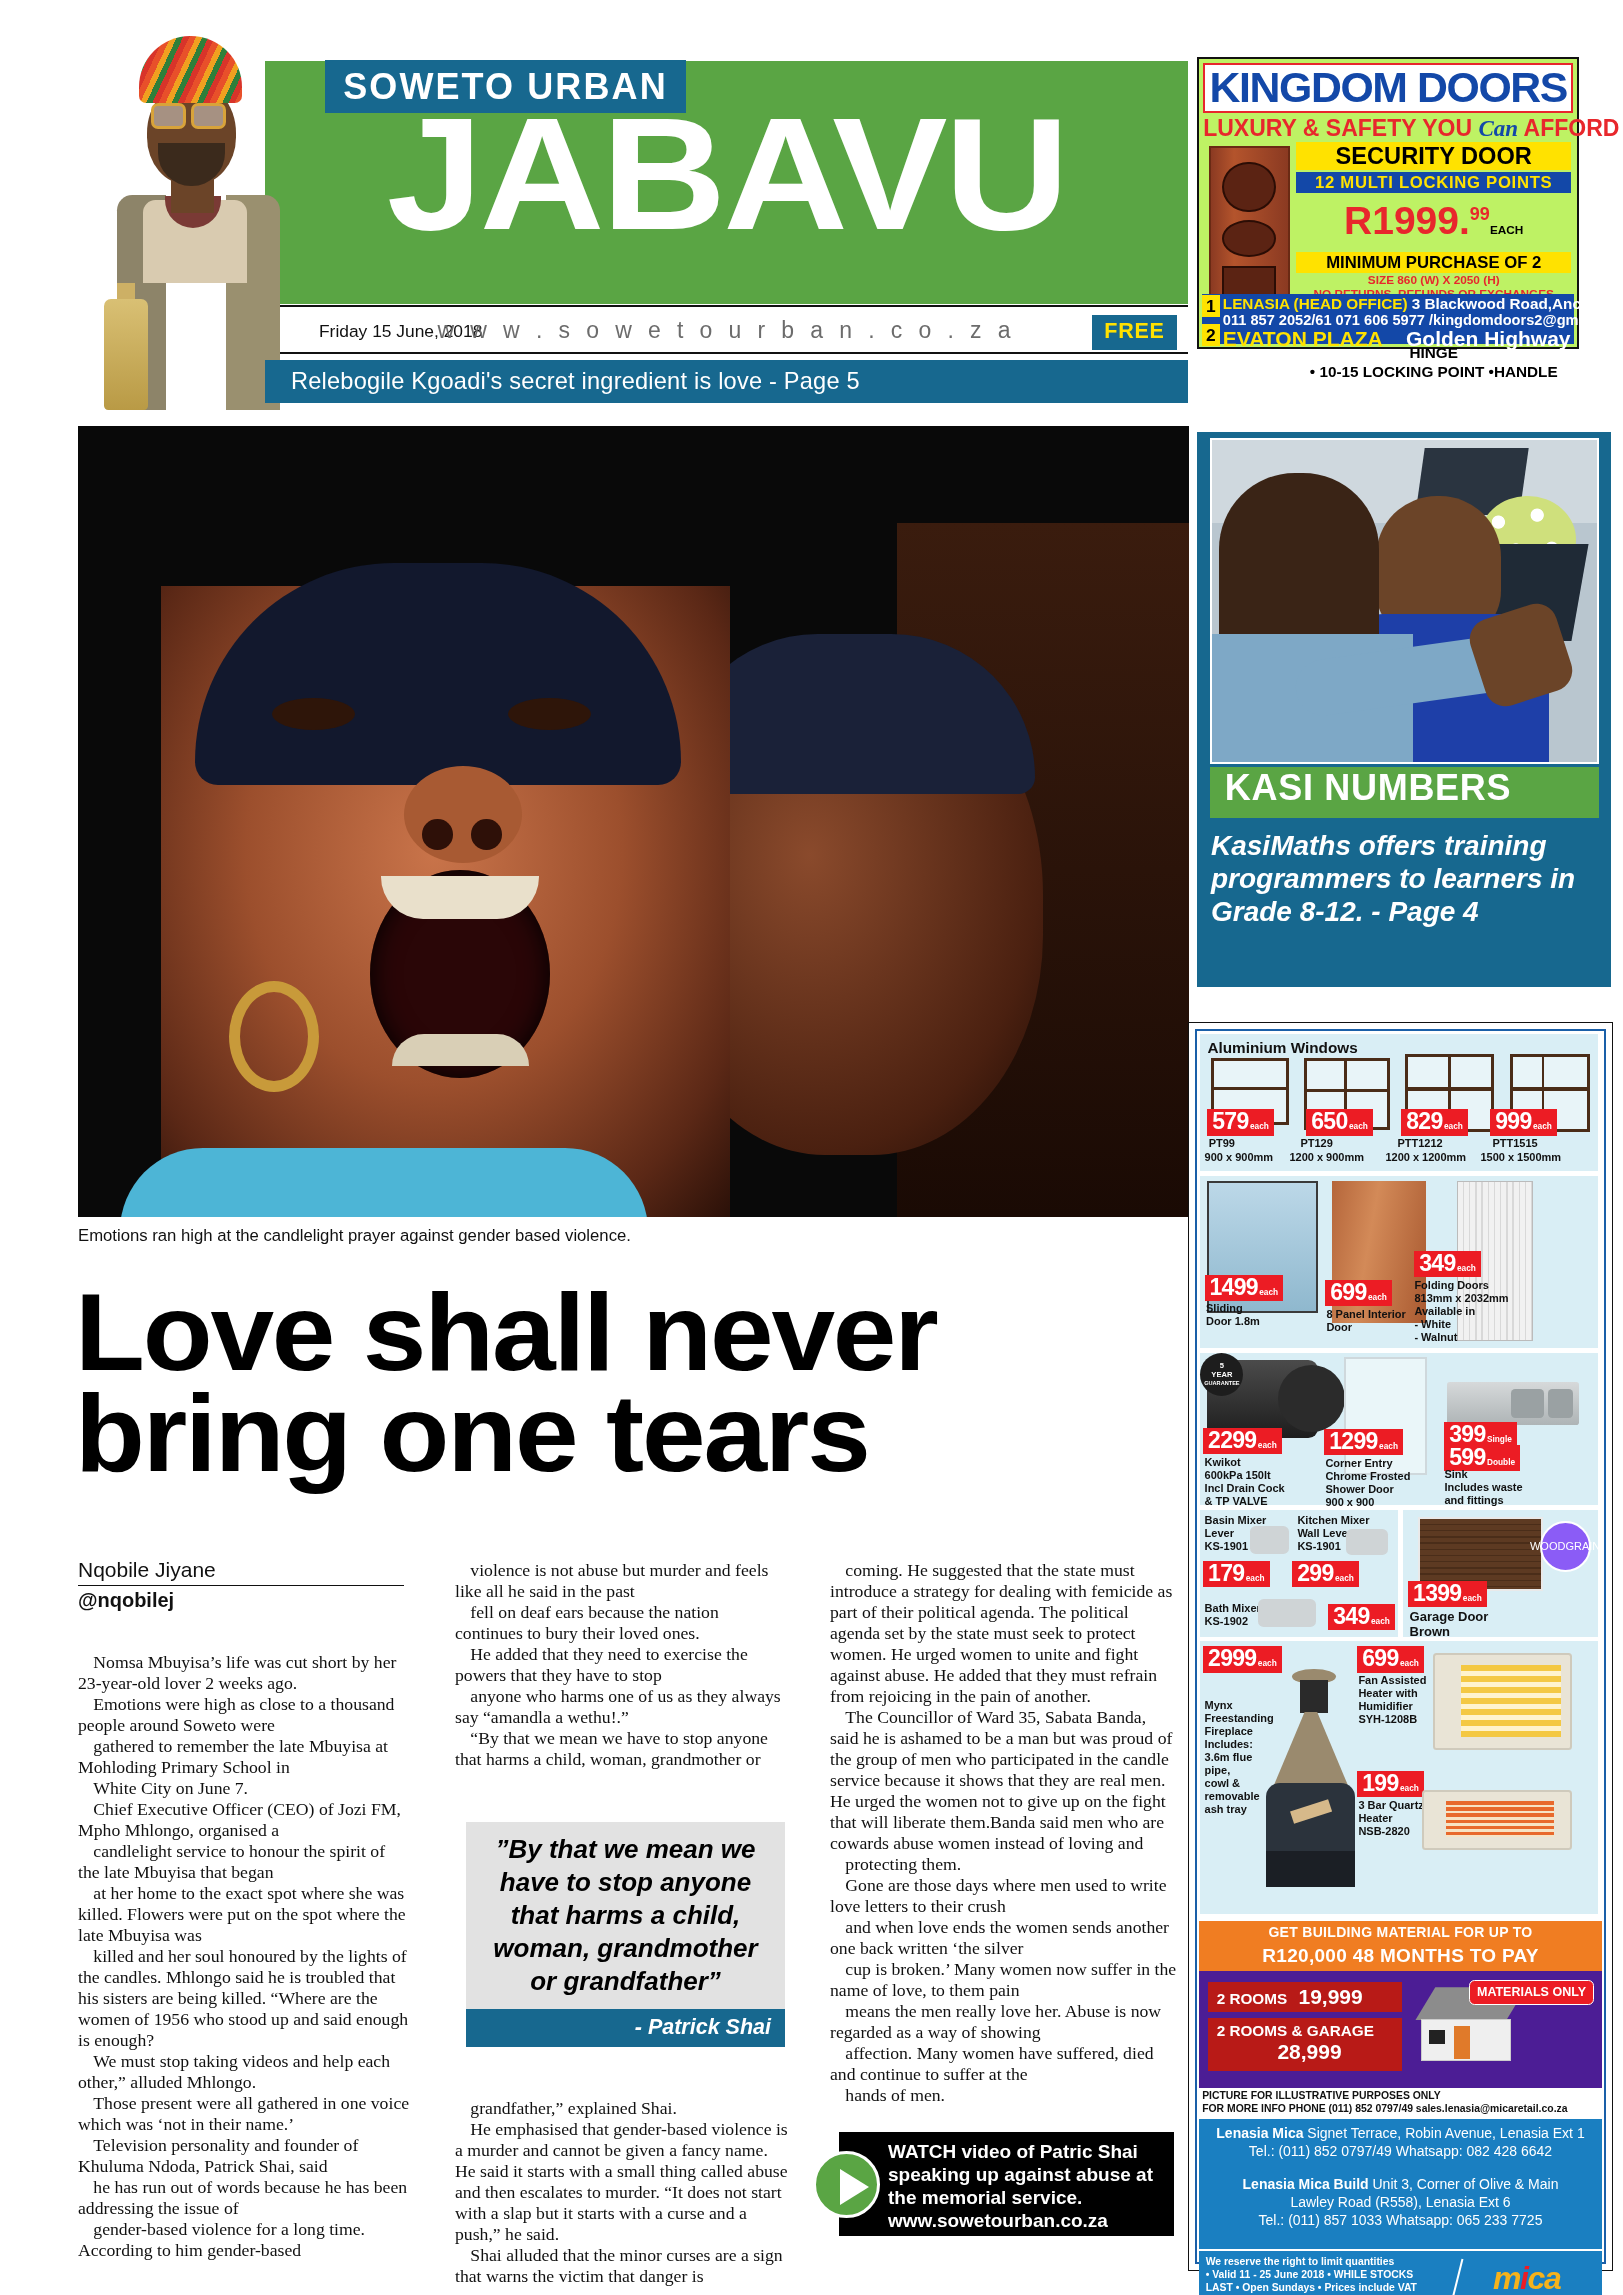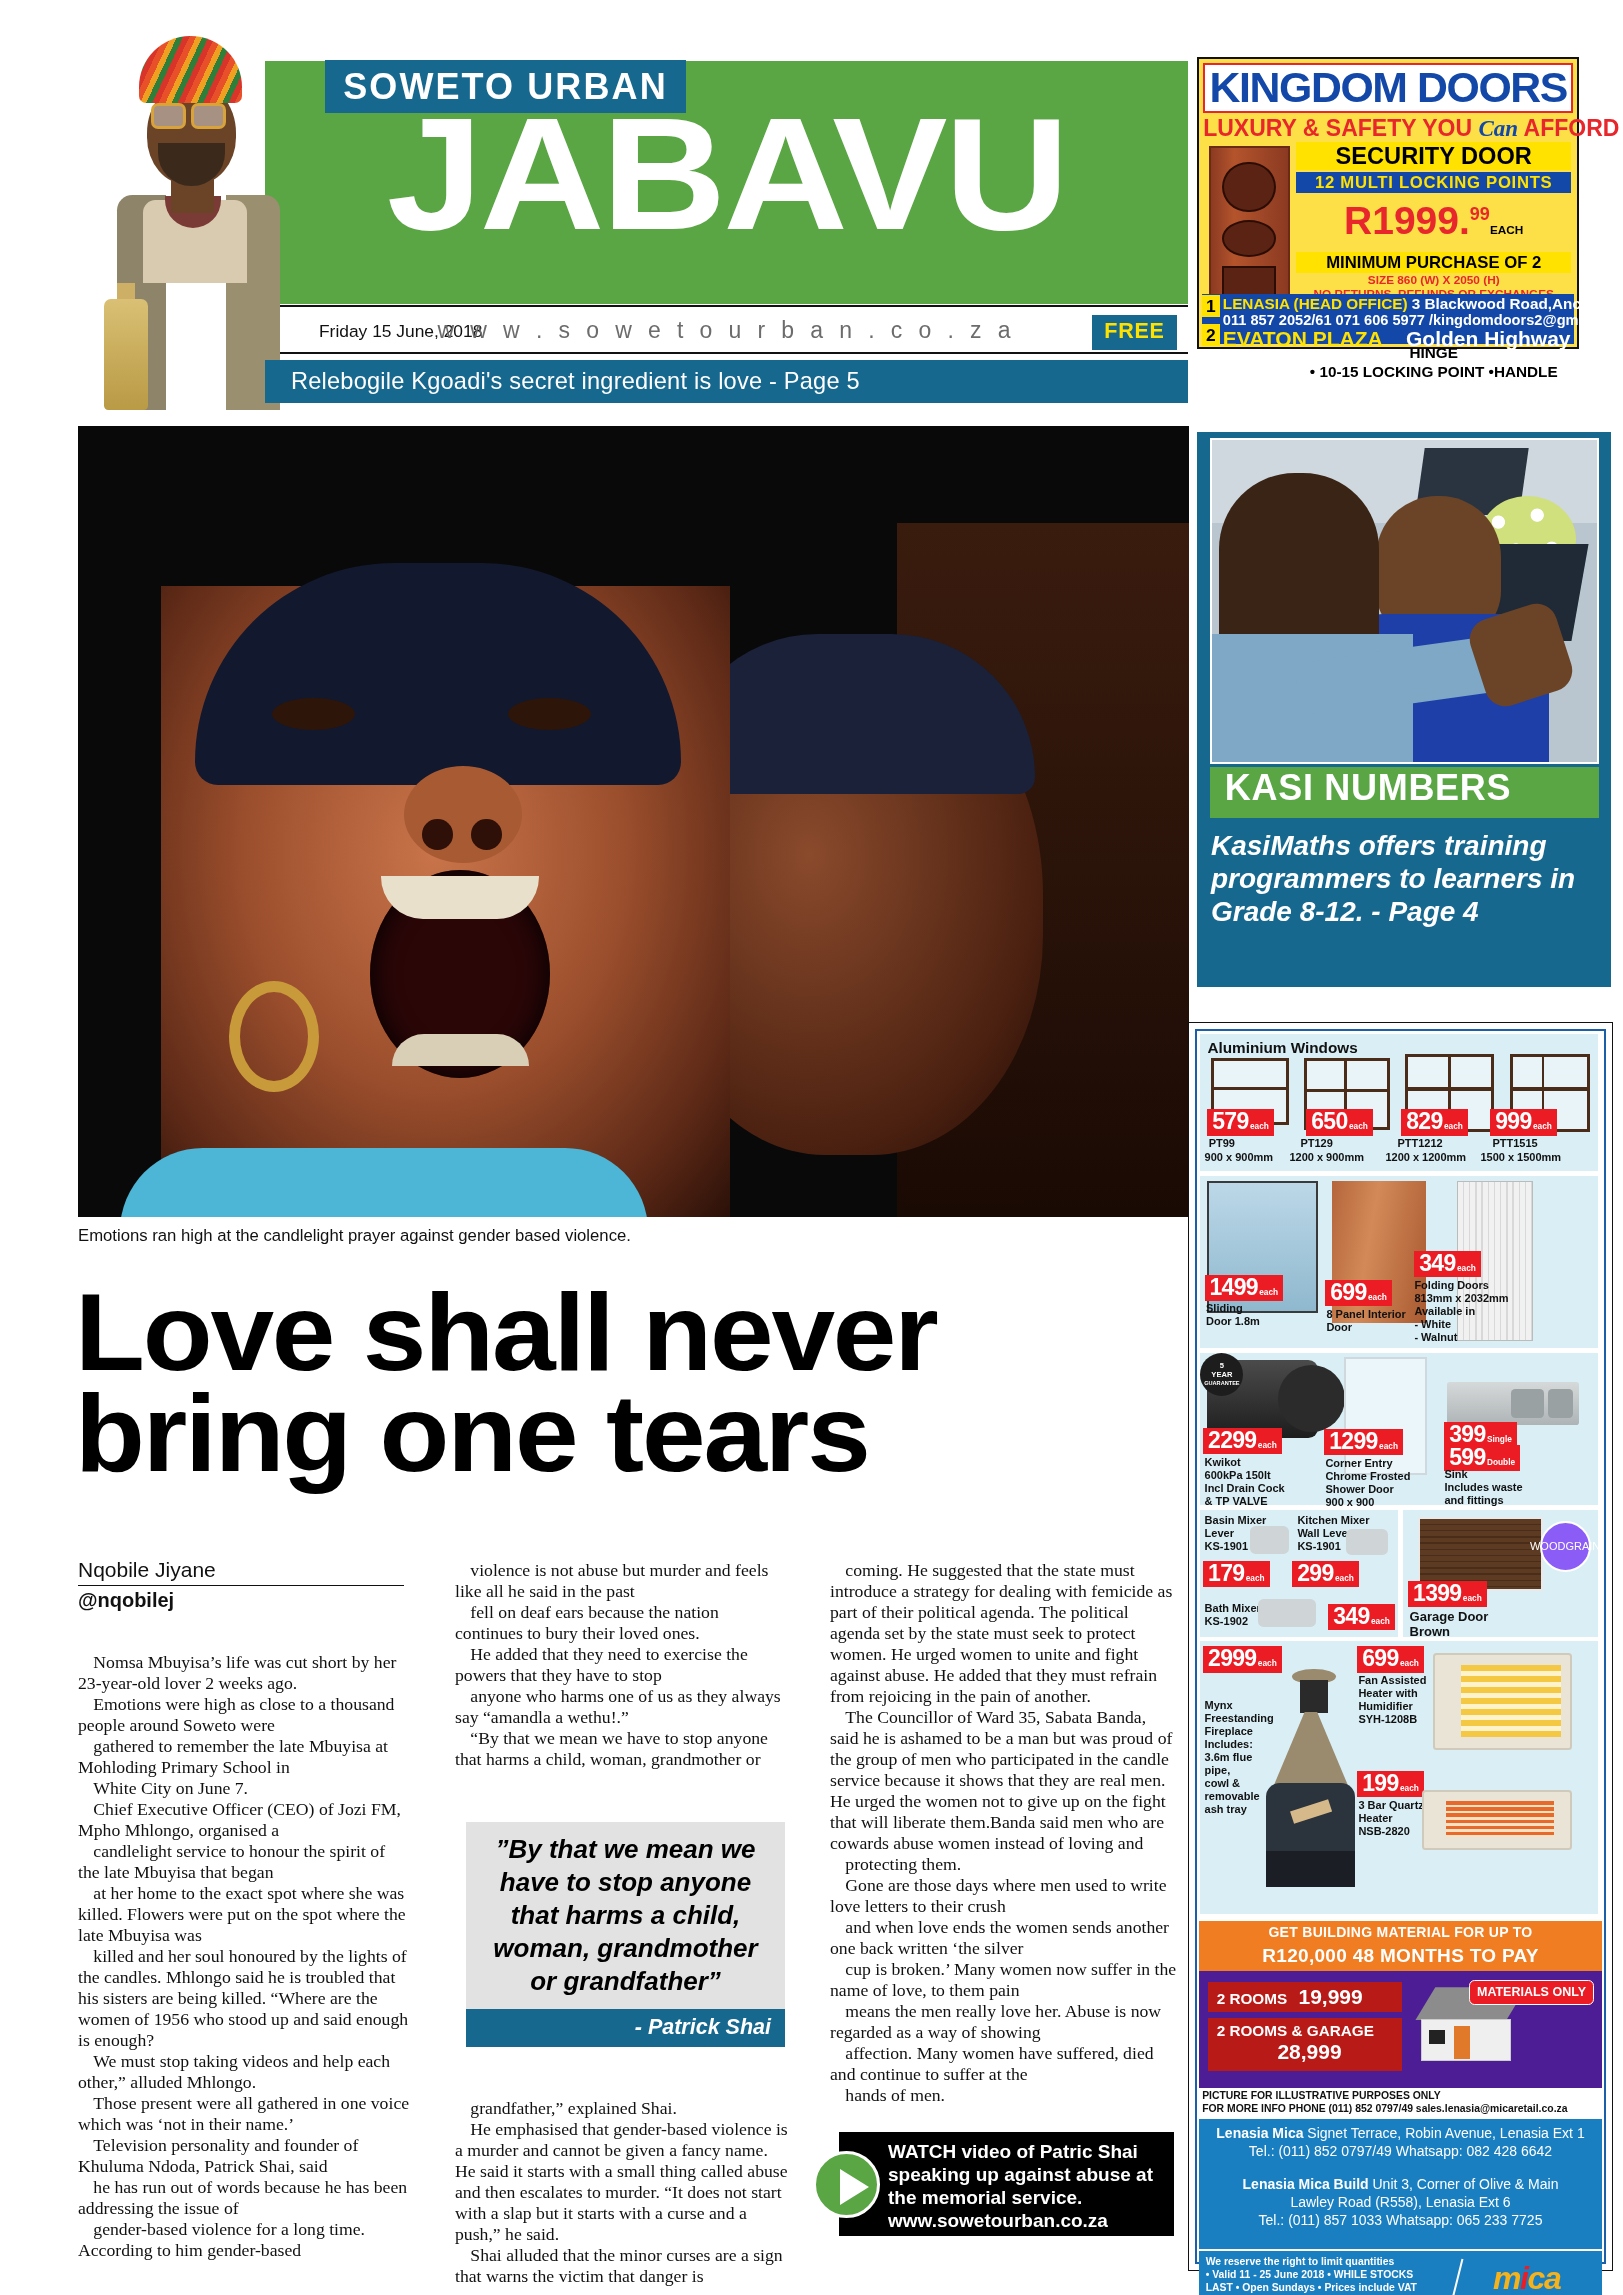--- a/index.html
+++ b/index.html
@@ -74,21 +74,21 @@
     background:#8d8469; border-radius:15.3px 0 0 0; }
   .pr-vest-r { position:absolute; left:122px; top:174px; width:54px; height:215px;
     background:#9a906f; border-radius:0 15.3px 0 0; }
   .pr-bottle { position:absolute; left:0px; top:278px; width:44px; height:111px;
     background:linear-gradient(180deg,#d9c074,#b99a45); border-radius:7px 7px 4.2px 4.2px; }
   .pr-bottleneck { position:absolute; left:12.5px; top:262px; width:18px; height:23.6px; background:#cdb065; }
 
   
   #kd-ad {
     position: absolute; left: 1197px; top: 57px; width: 382px; height: 292px;
-    background: #fde047; border: 2.1px solid #111;
+    background: #bef264; border: 2.1px solid #111;
   }
   #kd-title-row {
     position: absolute; left: 4.2px; top: 4.2px; right: 4.2px; height: 50px;
     border: 2.8px solid #e8272c; background: #fff;
     display: flex; align-items: center; justify-content: center;
   }
   #kd-title { color: #1348a8; font-weight: bold; font-size: 42px;
     letter-spacing: -1.4px; white-space: nowrap; transform: scaleX(1.02); }
   #kd-sub { position: absolute; left: 4.2px; top: 56px; right: 4.2px; height: 26px;
     text-align: center; color: #e8272c; font-weight: bold; font-size: 23px;

